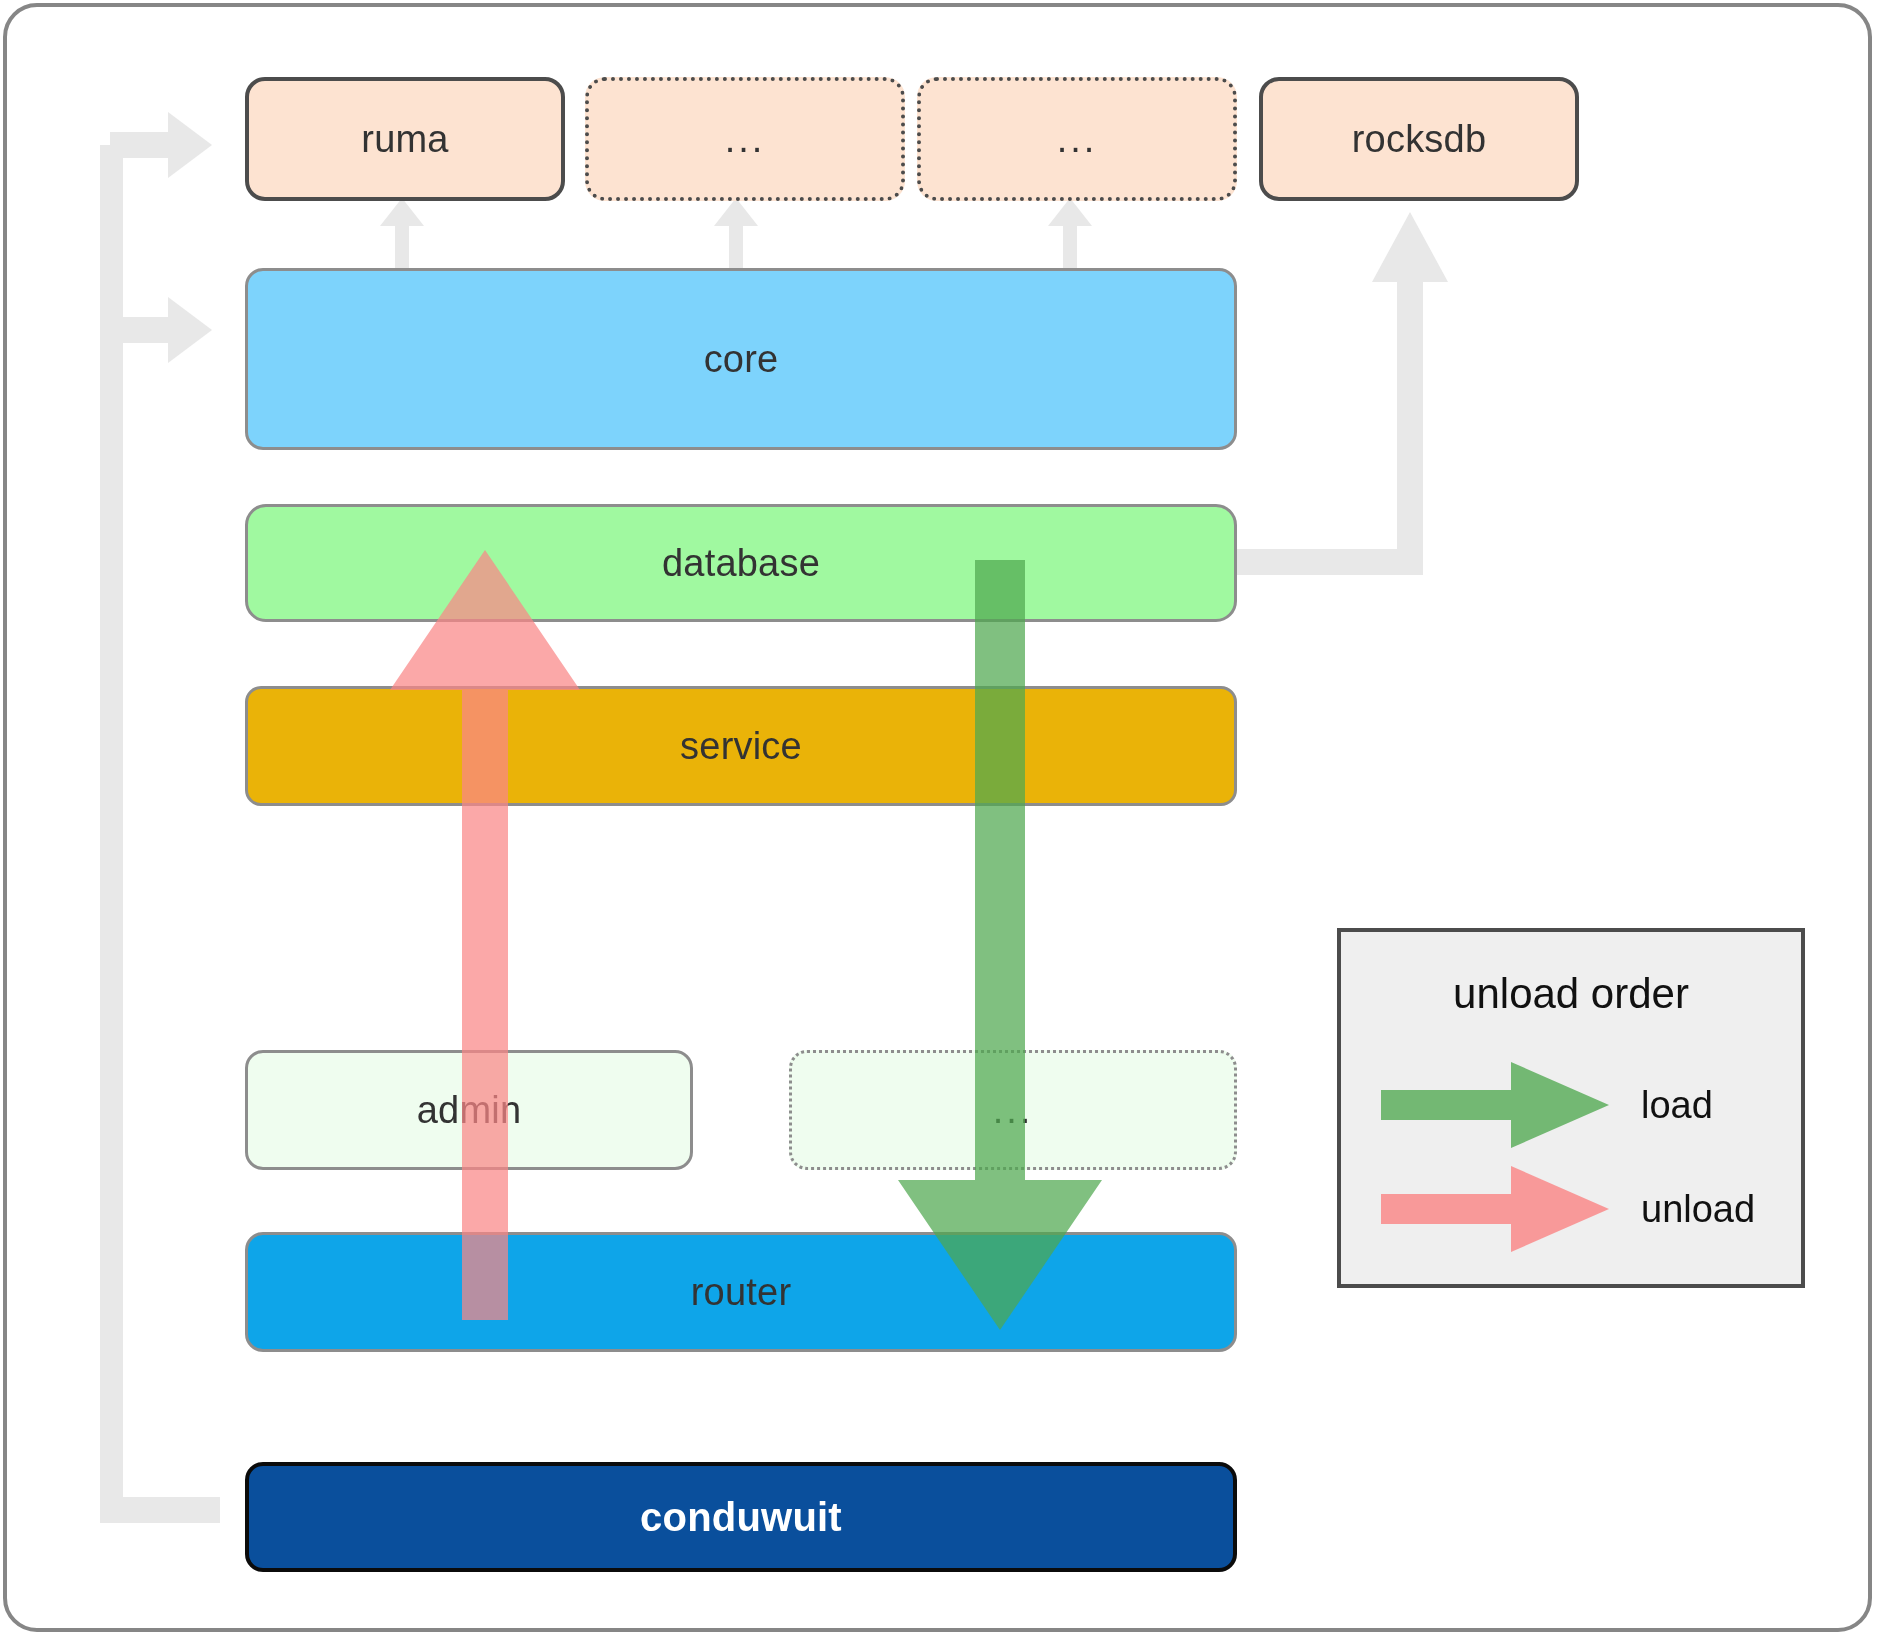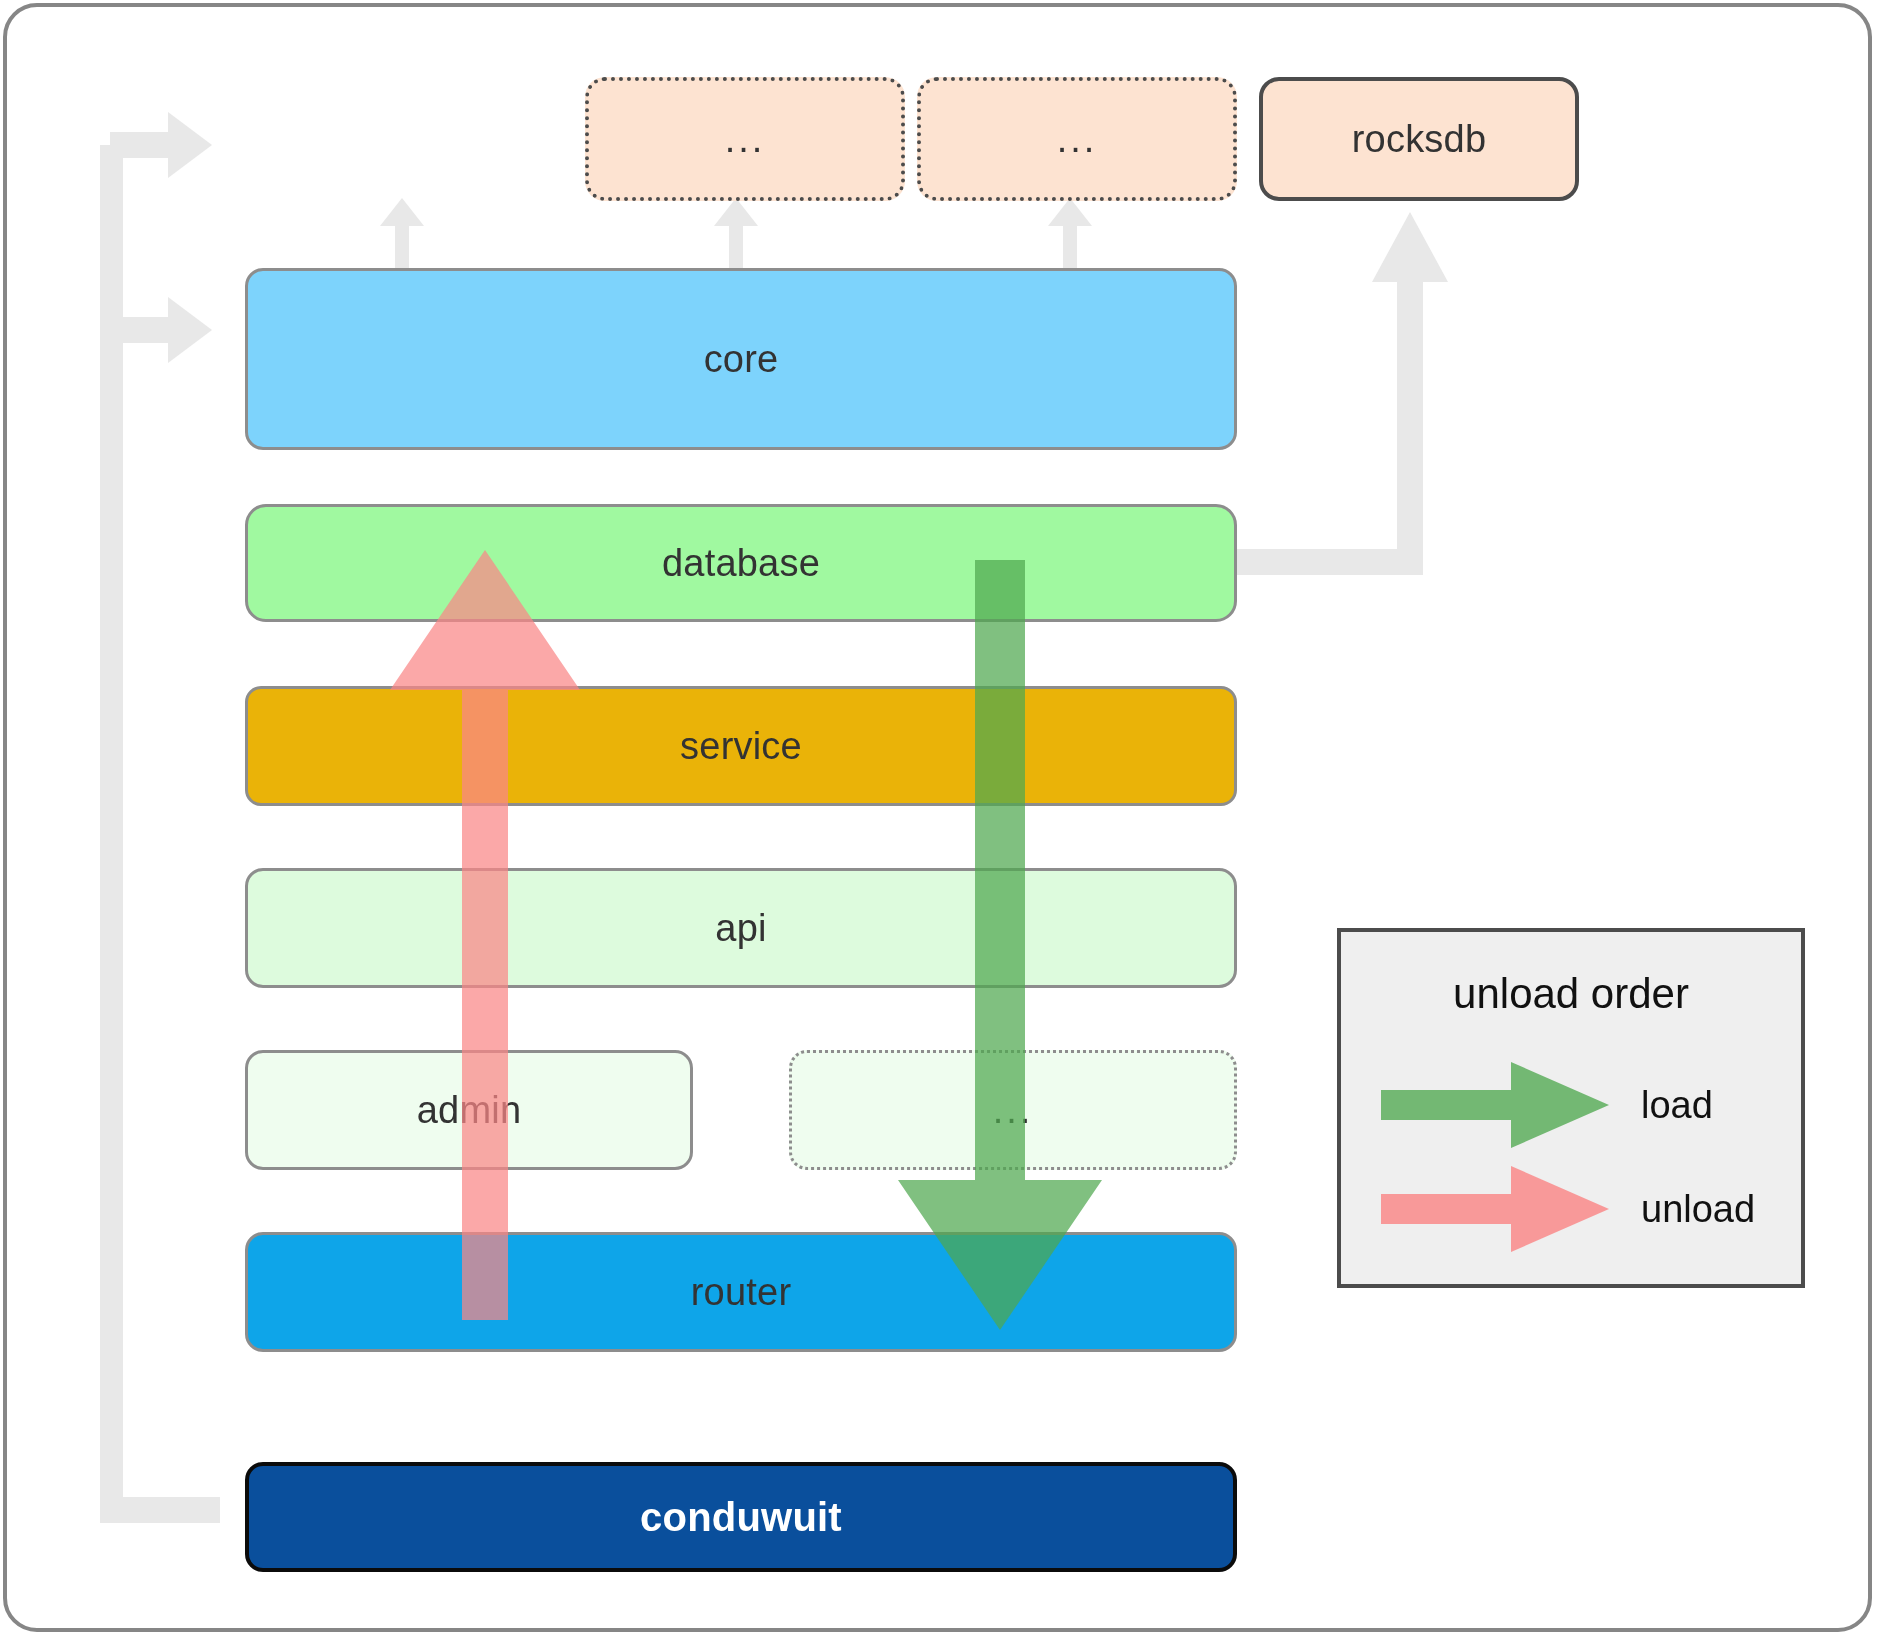--- a/index.html
+++ b/index.html
@@ -155,20 +155,23 @@
   </svg>
   <svg class="conn" style="left:1046px; top:196px; width:48px; height:80px;" viewBox="0 0 48 80">
     <polygon points="17,80 17,30 2,30 24,2 46,30 31,30 31,80" fill="#e8e8e8"></polygon>
   </svg>
 
   <svg class="conn" style="left:1218px; top:190px; width:240px; height:400px;" viewBox="0 0 240 400">
     <path d="M 0 372 L 192 372 L 192 88" fill="none" stroke="#e8e8e8" stroke-width="26"></path>
     <polygon points="154,92 230,92 192,22" fill="#e8e8e8"></polygon>
   </svg>
 
+  <div class="node dep" style="left:245px; top:77px; width:320px; height:124px;">
+    <span>ruma</span>
+  </div>
 
   <div class="node dep dotted" style="left:585px; top:77px; width:320px; height:124px;">
     <span class="dots-label">...</span>
   </div>
 
   <div class="node dep dotted" style="left:917px; top:77px; width:320px; height:124px;">
     <span class="dots-label">...</span>
   </div>
 
   <div class="node dep" style="left:1259px; top:77px; width:320px; height:124px;">
@@ -180,23 +183,20 @@
   </div>
 
   <div class="node layer database" style="left:245px; top:504px; width:992px; height:118px;">
     <span>database</span>
   </div>
 
   <div class="node layer service" style="left:245px; top:686px; width:992px; height:120px;">
     <span>service</span>
   </div>
 
-  <div class="node layer api" style="left:245px; top:868px; width:992px; height:120px;">
-    <span>api</span>
-  </div>
 
   <div class="node layer admin" style="left:245px; top:1050px; width:448px; height:120px;">
     <span>admin</span>
   </div>
 
   <div class="node layer dotted dots2" style="left:789px; top:1050px; width:448px; height:120px;">
     <span class="dots-label">...</span>
   </div>
 
   <div class="node layer router" style="left:245px; top:1232px; width:992px; height:120px;">

